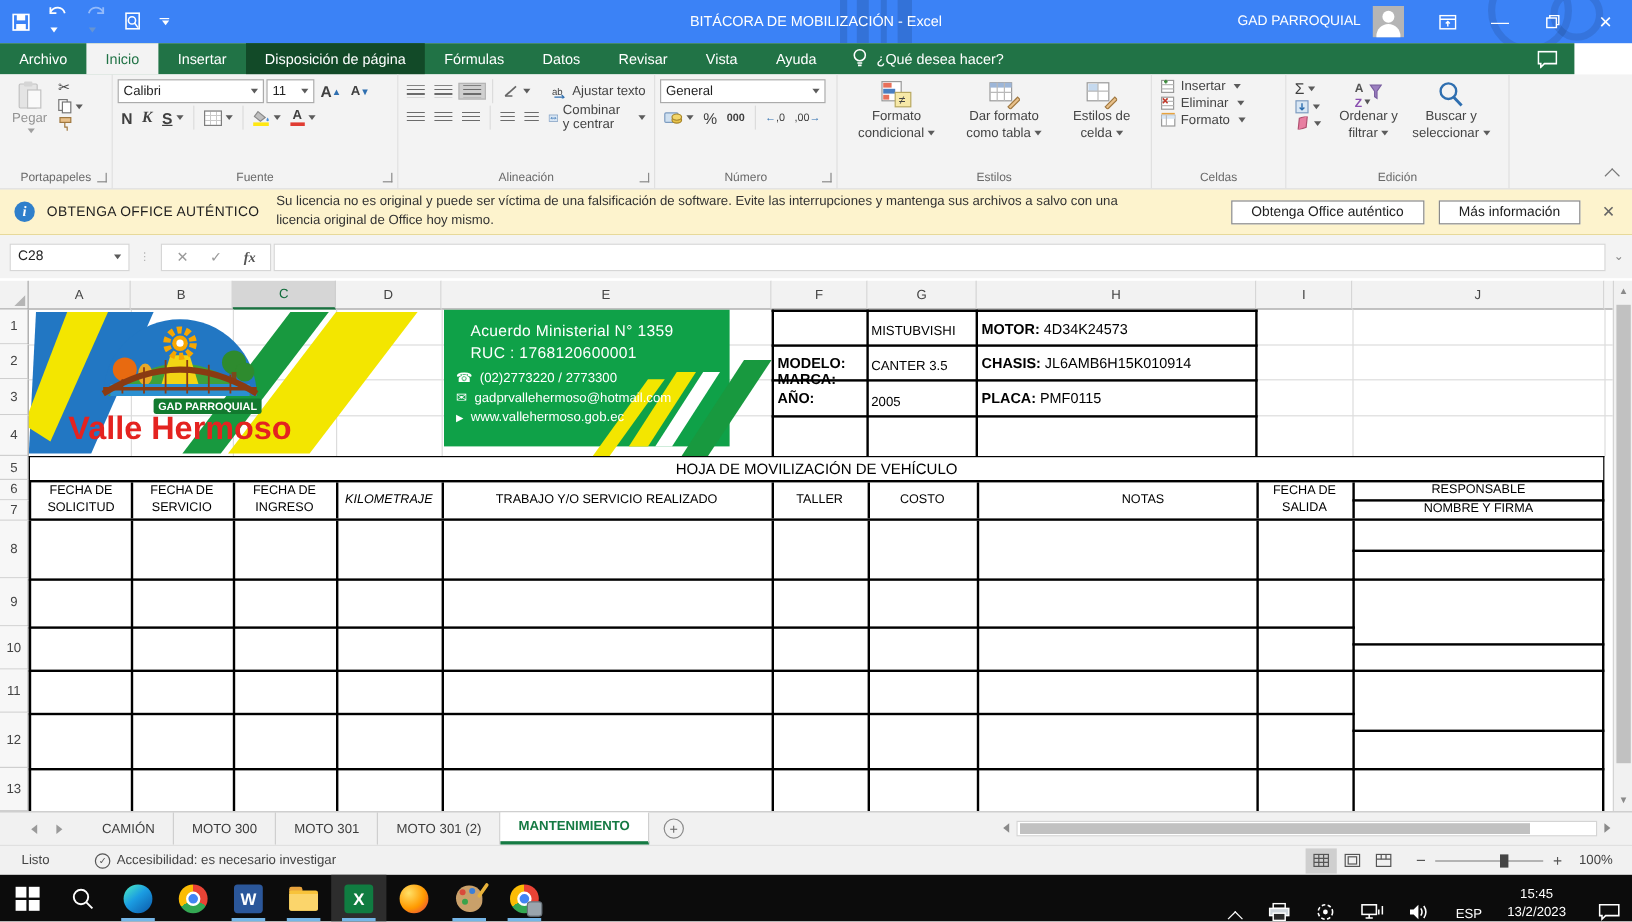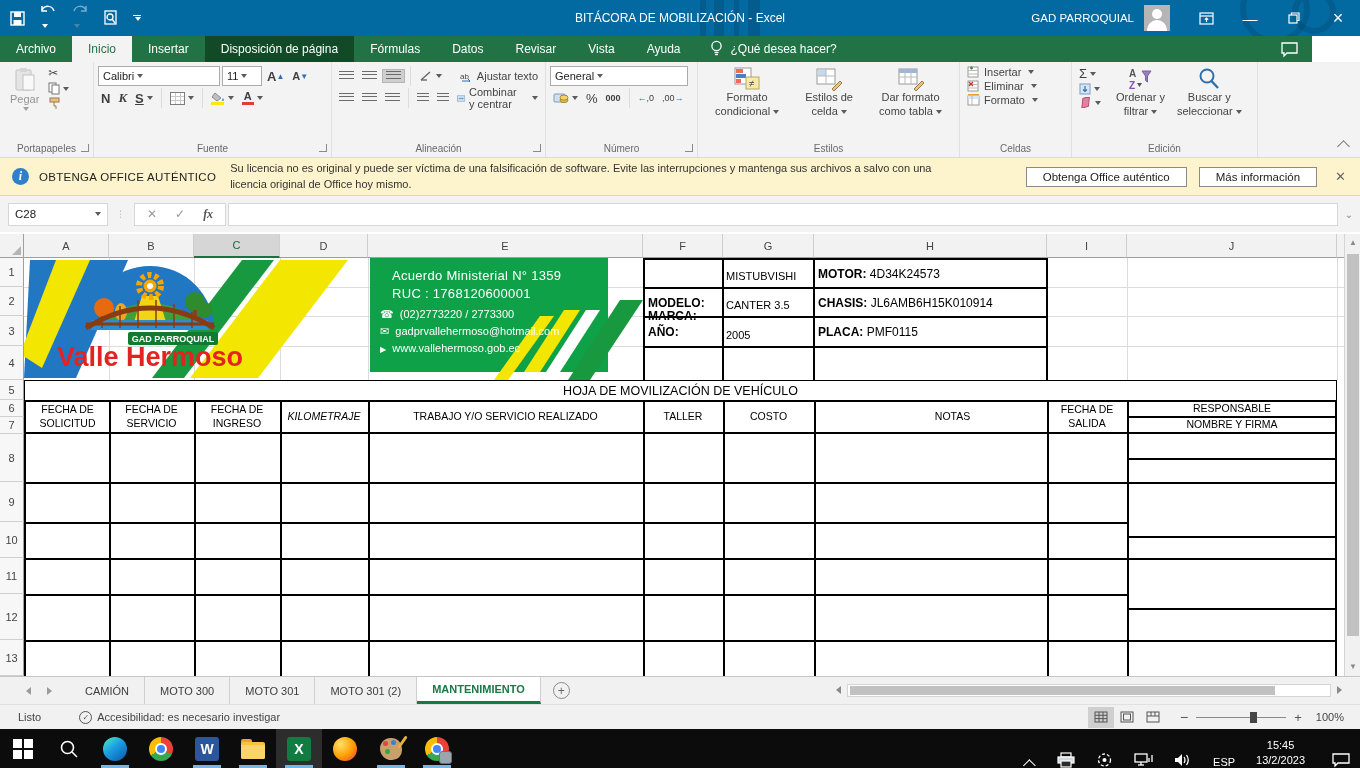--- a/index.html
+++ b/index.html
@@ -1,21 +1,21 @@
 <!DOCTYPE html>
 <html><head>
 <meta charset="utf-8">
 <style>
   *{margin:0;padding:0;box-sizing:border-box;font-family:"Liberation Sans",sans-serif;}
   html,body{width:1360px;height:768px;overflow:hidden;background:#fff;}
   #app{position:relative;width:1360px;height:768px;}
   .abs{position:absolute;}
 
   
-  .titlebar{left:0;top:0;width:1360px;height:36px;background:#0369a1;color:#fff;}
+  .titlebar{left:0;top:0;width:1360px;height:36px;background:#3b82f6;color:#fff;}
   .tb-deco{position:absolute;top:0;height:36px;background:rgba(0,0,0,.12);}
   .tb-ring{position:absolute;border:6px solid rgba(0,0,0,.10);border-radius:50%;}
   .qat{position:absolute;left:10px;top:0;height:36px;display:flex;align-items:center;gap:14px;}
   .qat svg{display:block;}
   .title-text{position:absolute;left:0;right:0;top:0;height:36px;display:flex;align-items:center;justify-content:center;font-size:12px;}
   .tb-right{position:absolute;right:0;top:0;height:36px;display:flex;align-items:center;}
   .user-name{font-size:11.5px;margin-right:10px;}
   .avatar{width:26px;height:26px;background:#b5b5b5;position:relative;overflow:hidden;margin-right:14px;}
   .avatar::before{content:"";position:absolute;left:8px;top:4px;width:10px;height:10px;border-radius:50%;background:#fff;}
   .avatar::after{content:"";position:absolute;left:3px;top:15px;width:20px;height:12px;border-radius:10px 10px 0 0;background:#fff;}
@@ -33,21 +33,21 @@
   .bubble-btn{margin-left:auto;margin-right:14px;display:flex;align-items:center;}
 
   
   .ribbon{left:0;top:62px;width:1360px;height:96px;background:#f3f3f3;border-bottom:1px solid #dadada;display:flex;}
   .rgroup{position:relative;border-right:1px solid #e0e0e0;display:flex;flex-direction:column;padding:3px 4px 0 4px;}
   .rg-body{flex:1;display:flex;}
   .rg-label{height:17px;display:flex;align-items:center;justify-content:center;gap:6px;font-size:10px;color:#696969;}
   .launcher{width:8px;height:8px;border-right:1.4px solid #8a8a8a;border-bottom:1.4px solid #8a8a8a;position:absolute;right:4px;bottom:5px;}
   .bigbtn{display:flex;flex-direction:column;align-items:center;justify-content:flex-start;padding:2px 6px;font-size:11px;color:#444;text-align:center;line-height:1.25;}
   .minirow{height:22px;display:flex;align-items:center;gap:2px;}
-  .combo{background:#fff;border:1px solid #ababab;height:20px;display:flex;align-items:center;font-size:11px;color:#222;padding:0 4px;justify-content:flex-start;}
+  .combo{background:#fff;border:1px solid #ababab;height:20px;display:flex;align-items:center;font-size:11px;color:#222;padding:0 4px;justify-content:space-between;}
   .ln{display:inline-block;width:15px;height:10px;background:repeating-linear-gradient(to bottom,#6b6b6b 0 1px,transparent 1px 3.4px);}
   .mini{display:flex;align-items:center;padding:1px 3px;color:#444;font-size:12px;}
   .sel{background:#cfcfcf;border:1px solid #b5b5b5;}
   .vsep{width:1px;background:#dcdcdc;height:20px;margin:0 3px;}
   .grid-ic{display:inline-block;width:15px;height:13px;border:1px solid #7d7d7d;background:
     linear-gradient(#9db6d8 0 0) 0 0/100% 4px no-repeat,
     repeating-linear-gradient(to bottom,transparent 0 3px,#b9b9b9 3px 4px),
     repeating-linear-gradient(to right,transparent 0 4px,#b9b9b9 4px 5px),#fff;}
   .letter{font-weight:bold;font-size:13px;color:#3f3f3f;}
 
@@ -413,39 +413,39 @@
               <rect x="2" y="12" width="5" height="4" fill="#e8705a"></rect>
               <rect x="12" y="10" width="13" height="12" fill="#f7e9a8" stroke="#b8a860"></rect>
               <text x="15" y="20" font-size="10" fill="#444">≠</text>
             </svg>
           <span>Formato</span>
           <span><span>condicional</span><span class="caret"></span></span>
         </div>
         <div class="bigbtn">
           <svg width="26" height="24" viewBox="0 0 26 24">
               <rect x="1" y="2" width="18" height="15" fill="#fff" stroke="#9a9a9a"></rect>
-              <rect x="2" y="3" width="8" height="6" fill="#c5d9ee"></rect>
-              <line x1="10" y1="2" x2="10" y2="17" stroke="#b9b9b9"></line>
-              <line x1="1" y1="9" x2="19" y2="9" stroke="#b9b9b9"></line>
-              <path d="M16 22 L24 14 L26 16 L18 24 Z" fill="#e8c08a" stroke="#a07840"></path>
-            </svg>
-          <span>Estilos de</span>
-          <span><span>celda</span><span class="caret"></span></span>
-        </div>
-        <div class="bigbtn">
-          <svg width="26" height="24" viewBox="0 0 26 24">
-              <rect x="1" y="2" width="18" height="15" fill="#fff" stroke="#9a9a9a"></rect>
               <rect x="1" y="2" width="18" height="4" fill="#9db6d8"></rect>
               <line x1="7" y1="2" x2="7" y2="17" stroke="#b9b9b9"></line>
               <line x1="13" y1="2" x2="13" y2="17" stroke="#b9b9b9"></line>
               <line x1="1" y1="10" x2="19" y2="10" stroke="#b9b9b9"></line>
               <path d="M16 22 L24 14 L26 16 L18 24 Z" fill="#e8c08a" stroke="#a07840"></path>
             </svg>
           <span>Dar formato</span>
           <span><span>como tabla</span><span class="caret"></span></span>
+        </div>
+        <div class="bigbtn">
+          <svg width="26" height="24" viewBox="0 0 26 24">
+              <rect x="1" y="2" width="18" height="15" fill="#fff" stroke="#9a9a9a"></rect>
+              <rect x="2" y="3" width="8" height="6" fill="#c5d9ee"></rect>
+              <line x1="10" y1="2" x2="10" y2="17" stroke="#b9b9b9"></line>
+              <line x1="1" y1="9" x2="19" y2="9" stroke="#b9b9b9"></line>
+              <path d="M16 22 L24 14 L26 16 L18 24 Z" fill="#e8c08a" stroke="#a07840"></path>
+            </svg>
+          <span>Estilos de</span>
+          <span><span>celda</span><span class="caret"></span></span>
         </div>
       </div>
       <div class="rg-label">
           <span>Estilos</span>
         </div>
     </div>
 
     <div class="rgroup" style="width:112px;">
       <div class="rg-body" style="flex-direction:column;justify-content:flex-start;">
         <span class="mini" style="font-size:11px;gap:4px;">

